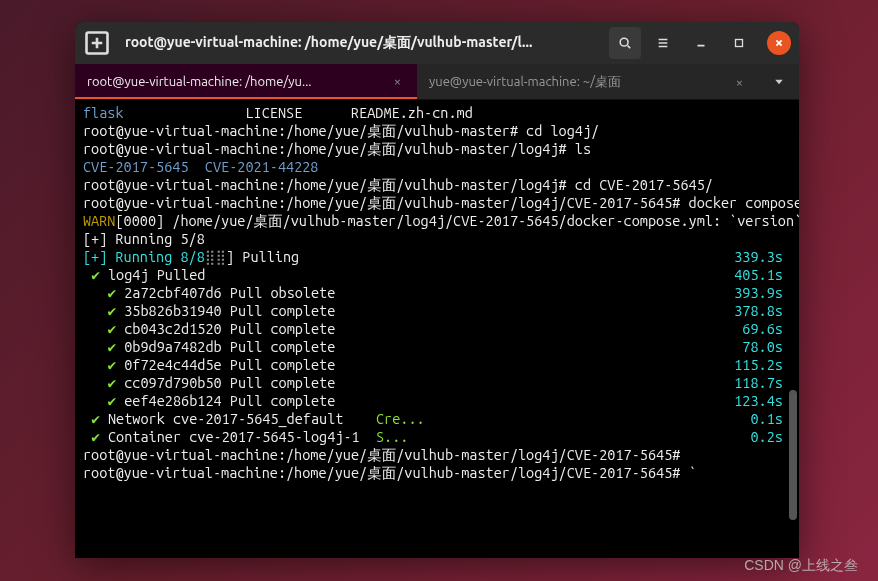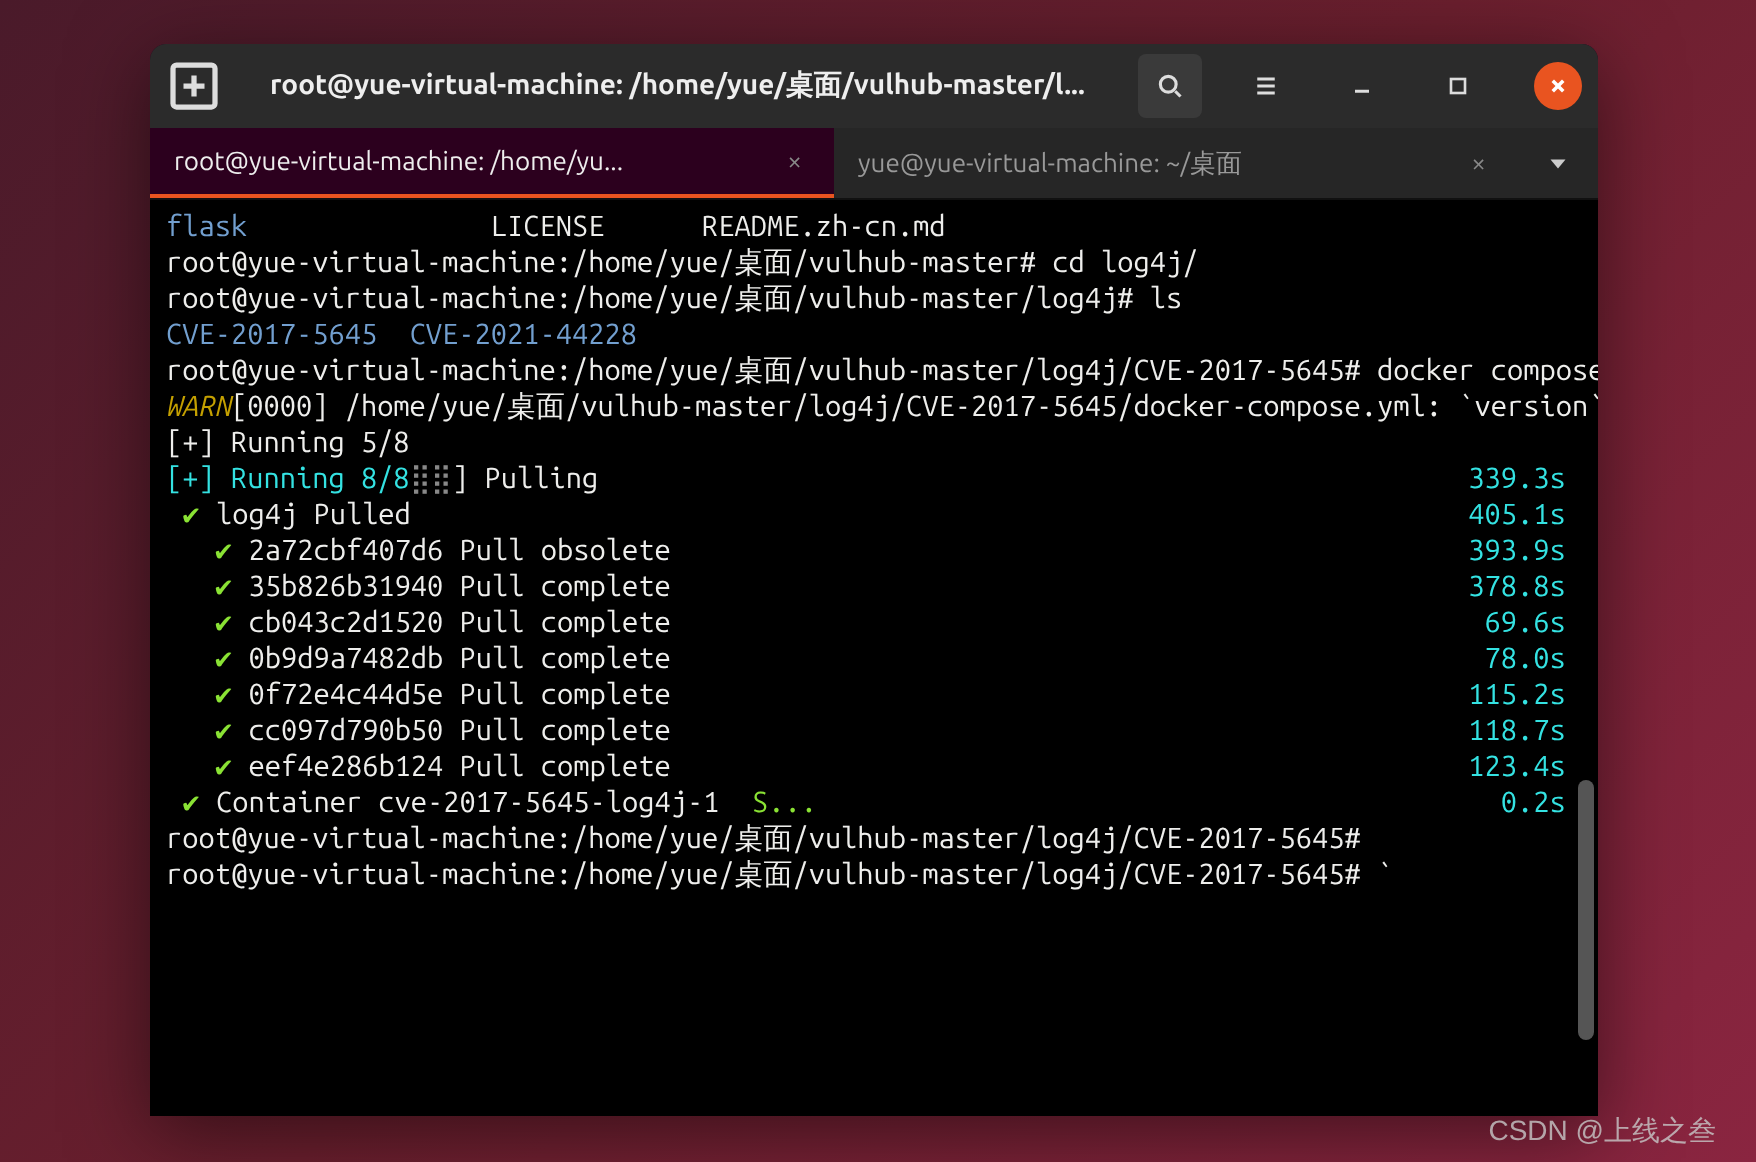--- a/index.html
+++ b/index.html
@@ -19,21 +19,21 @@
   position: absolute; left: 75px; top: 22px;
   width: 724px; height: 536px;
   background: #2c001e; border-radius: 8px 8px 0 0;
   box-shadow: 0 8px 40px rgba(0,0,0,0.5);
   display: flex; flex-direction: column;
   overflow: hidden;
 }
 .titlebar {
   height: 42px; background: #2b2b2b;
   display: flex; align-items: center; padding: 0 8px;
-  gap: 16px;
+  gap: 6px;
 }
 .tb-icon {
   width: 28px; height: 28px; display: flex;
   align-items: center; justify-content: center;
   color: #ddd; border-radius: 4px;
 }
 .tb-title {
   flex: 1; color: #eee; font-family: 'Ubuntu', sans-serif;
   font-size: 14px; font-weight: bold; padding-left: 8px;
   white-space: nowrap; overflow: hidden; text-overflow: ellipsis;
@@ -77,21 +77,21 @@
 }
 .terminal::-webkit-scrollbar { width: 12px; }
 .scrollbar {
   position: absolute; right: 2px; top: 290px;
   width: 8px; height: 130px; background: #555;
   border-radius: 4px;
 }
 .line { white-space: pre; }
 .blue { color: #729fcf; }
 .cyan { color: #34e2e2; }
-.yellow { color: #c4a000; font-style: italic; }
+.yellow { color: #c4a000; }
 .green { color: #8ae234; }
 .dim { color: #888; }
 .right { float: right; }
 .checkmark { color: #8ae234; }
 </style>
 </head>
 <body>
 
 <div class="window">
   <div class="titlebar">
@@ -148,32 +148,34 @@
           <path d="M3 5 L8 11 L13 5 Z"></path>
         </svg>
     </div>
   </div>
 
   <div class="terminal">
 <div class="line"><span class="blue">flask</span>               <span>LICENSE</span>      <span>README.zh-cn.md</span></div>
 <div class="line">root@yue-virtual-machine:/home/yue/桌面/vulhub-master# cd log4j/</div>
 <div class="line">root@yue-virtual-machine:/home/yue/桌面/vulhub-master/log4j# ls</div>
 <div class="line"><span class="blue">CVE-2017-5645</span>  <span class="blue">CVE-2021-44228</span></div>
+<div class="line">root@yue-virtual-machine:/home/yue/桌面/vulhub-master/log4j# cd CVE-2017-5645/</div>
 <div class="line">root@yue-virtual-machine:/home/yue/桌面/vulhub-master/log4j/CVE-2017-5645# docker compose up -d</div>
 <div class="line"><span class="yellow">WARN</span><span>[0000] /home/yue/桌面/vulhub-master/log4j/CVE-2017-5645/docker-compose.yml: `version` is obsolete </span></div>
 <div class="line">[+] Running 5/8</div>
 <div class="line"><span class="cyan">[+] Running 8/8</span><span class="dim">⣿⣿</span><span>] Pulling</span><span class="right cyan">339.3s </span></div>
 <div class="line"> <span class="checkmark">✔</span> <span>log4j Pulled</span><span class="right cyan">405.1s </span></div>
 <div class="line">   <span class="checkmark">✔</span> <span>2a72cbf407d6 Pull obsolete</span><span class="right cyan">393.9s </span></div>
 <div class="line">   <span class="checkmark">✔</span> <span>35b826b31940 Pull complete</span><span class="right cyan">378.8s </span></div>
 <div class="line">   <span class="checkmark">✔</span> <span>cb043c2d1520 Pull complete</span><span class="right cyan">69.6s </span></div>
 <div class="line">   <span class="checkmark">✔</span> <span>0b9d9a7482db Pull complete</span><span class="right cyan">78.0s </span></div>
 <div class="line">   <span class="checkmark">✔</span> <span>0f72e4c44d5e Pull complete</span><span class="right cyan">115.2s </span></div>
 <div class="line">   <span class="checkmark">✔</span> <span>cc097d790b50 Pull complete</span><span class="right cyan">118.7s </span></div>
 <div class="line">   <span class="checkmark">✔</span> <span>eef4e286b124 Pull complete</span><span class="right cyan">123.4s </span></div>
+<div class="line"> <span class="checkmark">✔</span> <span>Network cve-2017-5645_default</span>    <span class="green">Cre...</span><span class="right cyan">0.1s </span></div>
 <div class="line"> <span class="checkmark">✔</span> <span>Container cve-2017-5645-log4j-1</span>  <span class="green">S...</span><span class="right cyan">0.2s </span></div>
 <div class="line">root@yue-virtual-machine:/home/yue/桌面/vulhub-master/log4j/CVE-2017-5645# </div>
 <div class="line">root@yue-virtual-machine:/home/yue/桌面/vulhub-master/log4j/CVE-2017-5645# `</div>
     <div class="scrollbar"></div>
   </div>
 </div>
 
 <div class="watermark">CSDN @上线之叁</div>
 
 </body></html>

